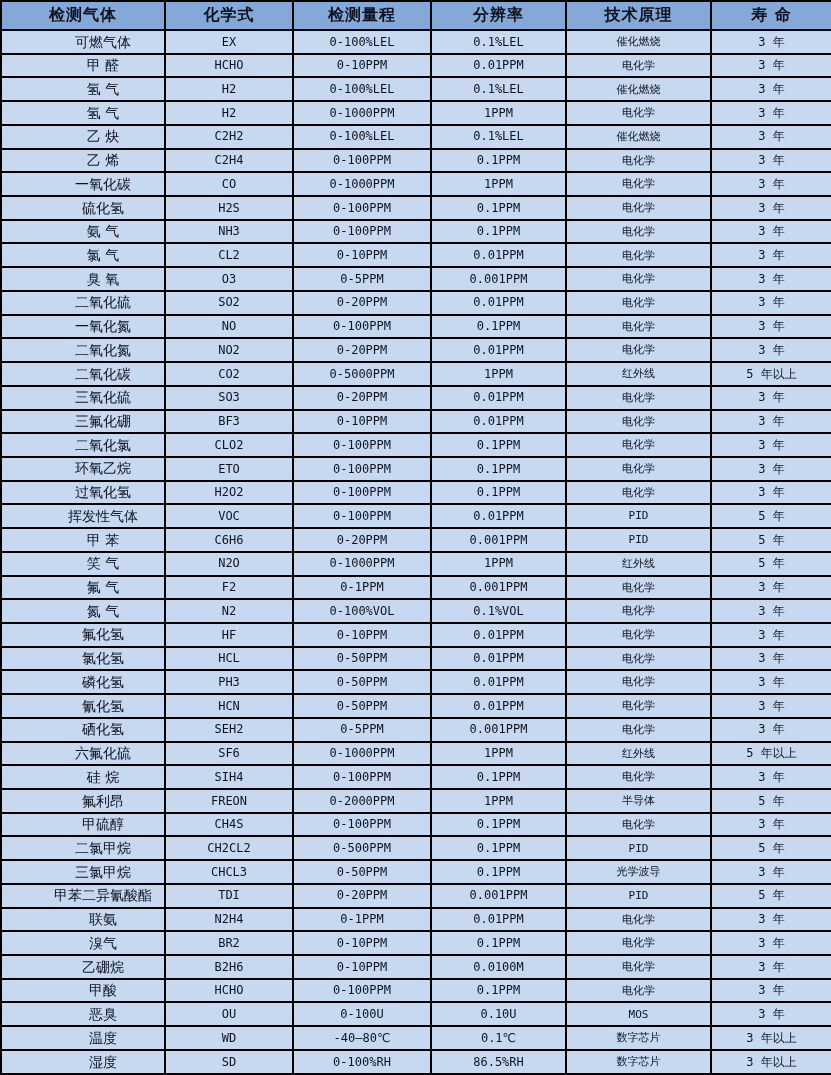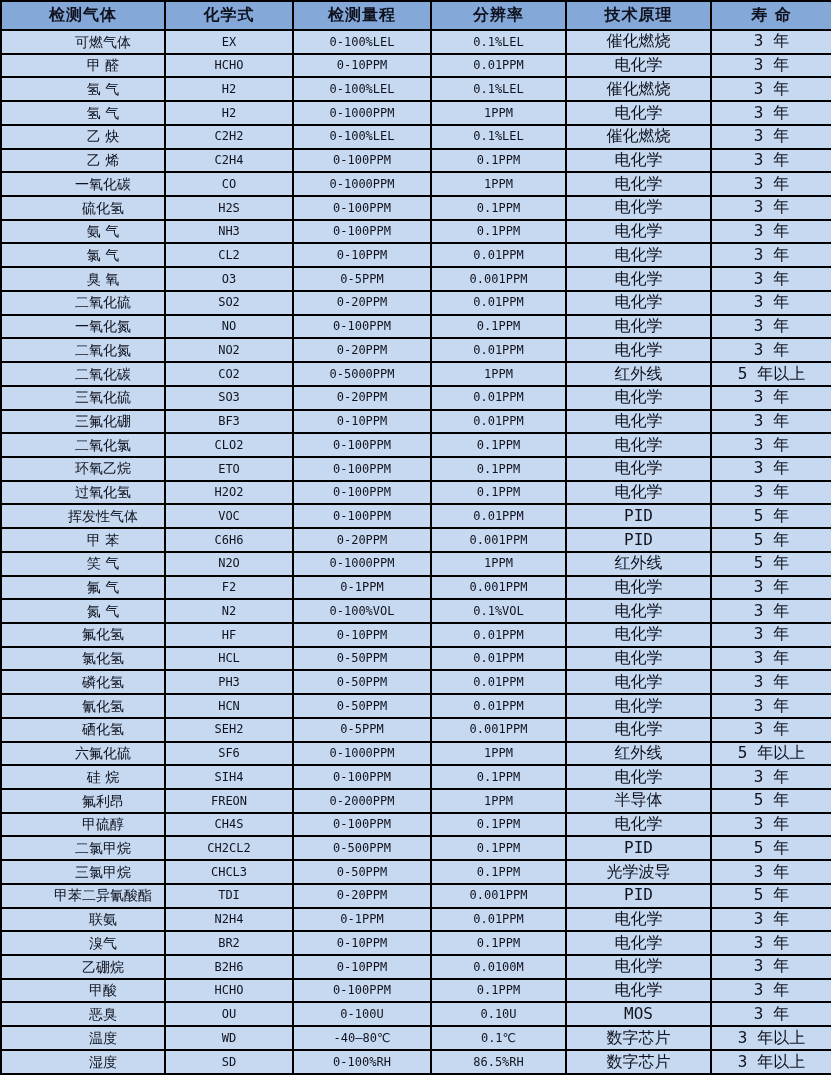--- a/index.html
+++ b/index.html
@@ -41,25 +41,25 @@
     background:var(--row-bg);
     font-size:12px;
   }
   tbody td.col0{
     font-family:"DejaVu Sans",sans-serif;
     font-size:14px;
     padding-left:40px;
   }
   tbody td.col4{
     font-family:"DejaVu Sans Mono","DejaVu Sans",sans-serif;
-    font-size:16px;
+    font-size:11px;
   }
   tbody td.col5{
     font-family:"DejaVu Sans Mono","DejaVu Sans",sans-serif;
-    font-size:16px;
+    font-size:12px;
   }
 </style>
 </head>
 <body>
 
 <table>
   <colgroup>
     <col style="width:164px">
     <col style="width:128px">
     <col style="width:138px">

